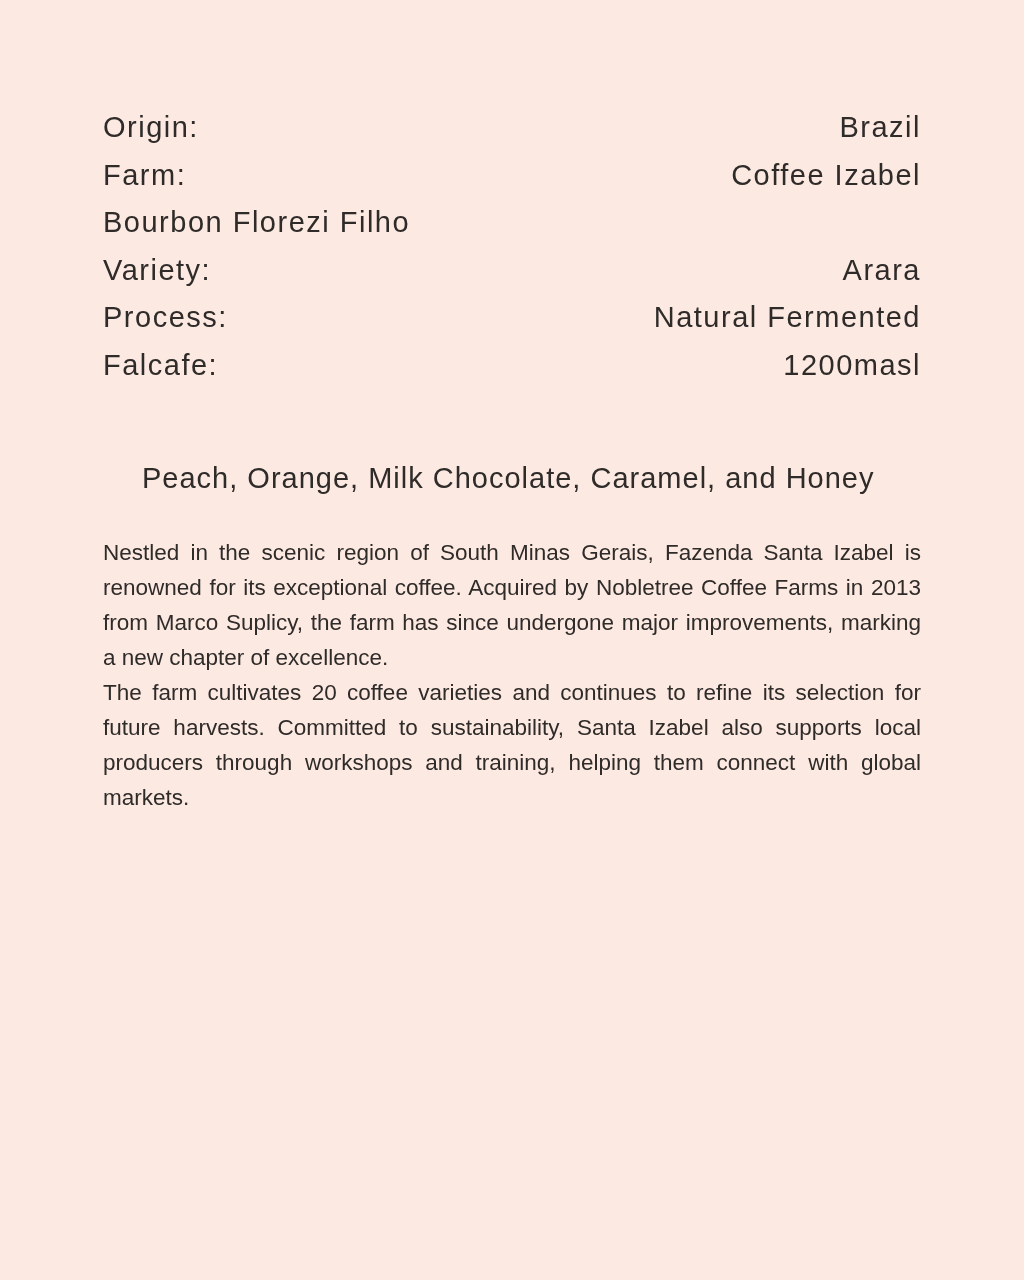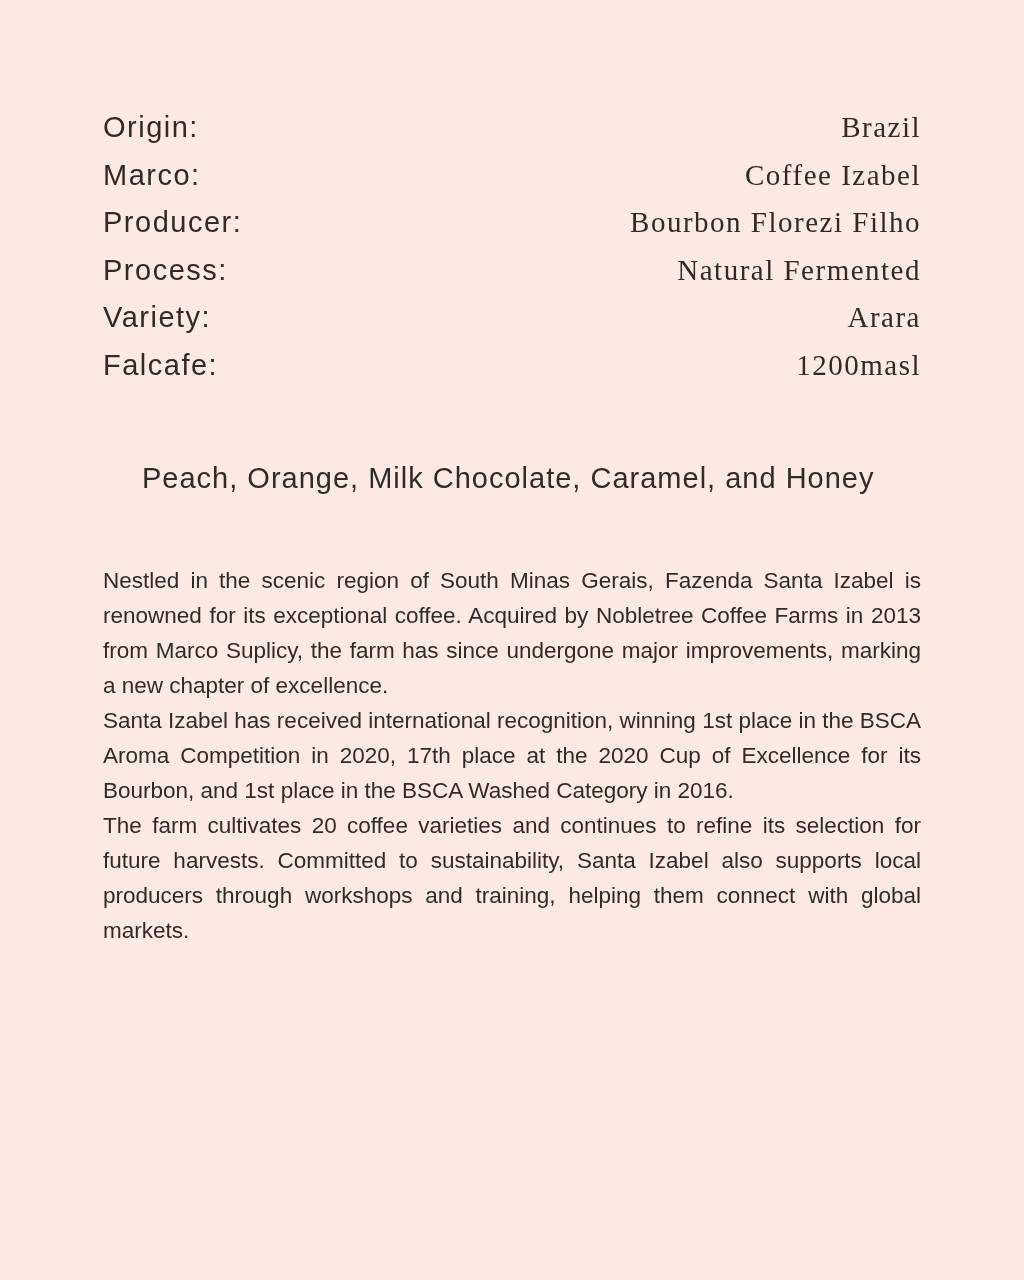--- a/index.html
+++ b/index.html
@@ -19,31 +19,31 @@
   .spec-row {
     display: flex;
     justify-content: space-between;
     align-items: baseline;
     font-size: 29px;
     line-height: 47.5px;
     letter-spacing: 1.5px;
     font-weight: 400;
   }
   .spec-label { text-align: left; }
-  .spec-value { text-align: right; font-family: Liberation Serif, serif; }
+  .spec-value { text-align: right; }
   .notes {
     font-size: 29px;
     font-weight: 400;
     line-height: 47.5px;
     letter-spacing: 1px;
     max-width: 740px;
     margin: 66px auto 0 auto;
   }
   .description {
-    margin-top: 60px;
+    margin-top: 32px;
     padding-bottom: 100px;
   }
   .description p {
     font-size: 22.5px;
     line-height: 35px;
     letter-spacing: 0;
     text-align: justify;
     text-justify: inter-word;
     font-weight: 400;
   }
@@ -52,42 +52,40 @@
 <body>
 
 <div class="page">
 
   <section class="specs">
     <div class="spec-row">
       <span class="spec-label">Origin:</span>
       <span class="spec-value">Brazil</span>
     </div>
     <div class="spec-row">
-      <span class="spec-label">Marco:</span>
+      <span class="spec-label">Farm:</span>
       <span class="spec-value">Coffee Izabel</span>
     </div>
     <div class="spec-row">
-      <span class="spec-label">Producer:</span>
       <span class="spec-value">Bourbon Florezi Filho</span>
+    </div>
+    <div class="spec-row">
+      <span class="spec-label">Variety:</span>
+      <span class="spec-value">Arara</span>
     </div>
     <div class="spec-row">
       <span class="spec-label">Process:</span>
       <span class="spec-value">Natural Fermented</span>
-    </div>
-    <div class="spec-row">
-      <span class="spec-label">Variety:</span>
-      <span class="spec-value">Arara</span>
     </div>
     <div class="spec-row">
       <span class="spec-label">Falcafe:</span>
       <span class="spec-value">1200masl</span>
     </div>
   </section>
 
   <h2 class="notes">Peach, Orange, Milk Chocolate, Caramel, and Honey</h2>
 
   <section class="description">
     <p>Nestled in the scenic region of South Minas Gerais, Fazenda Santa Izabel is renowned for its exceptional coffee. Acquired by Nobletree Coffee Farms in 2013 from Marco Suplicy, the farm has since undergone major improvements, marking a new chapter of excellence.</p>
-    <p>Santa Izabel has received international recognition, winning 1st place in the BSCA Aroma Competition in 2020, 17th place at the 2020 Cup of Excellence for its Bourbon, and 1st place in the BSCA Washed Category in 2016.</p>
     <p>The farm cultivates 20 coffee varieties and continues to refine its selection for future harvests. Committed to sustainability, Santa Izabel also supports local producers through workshops and training, helping them connect with global markets.</p>
   </section>
 
 </div>
 
 </body></html>

